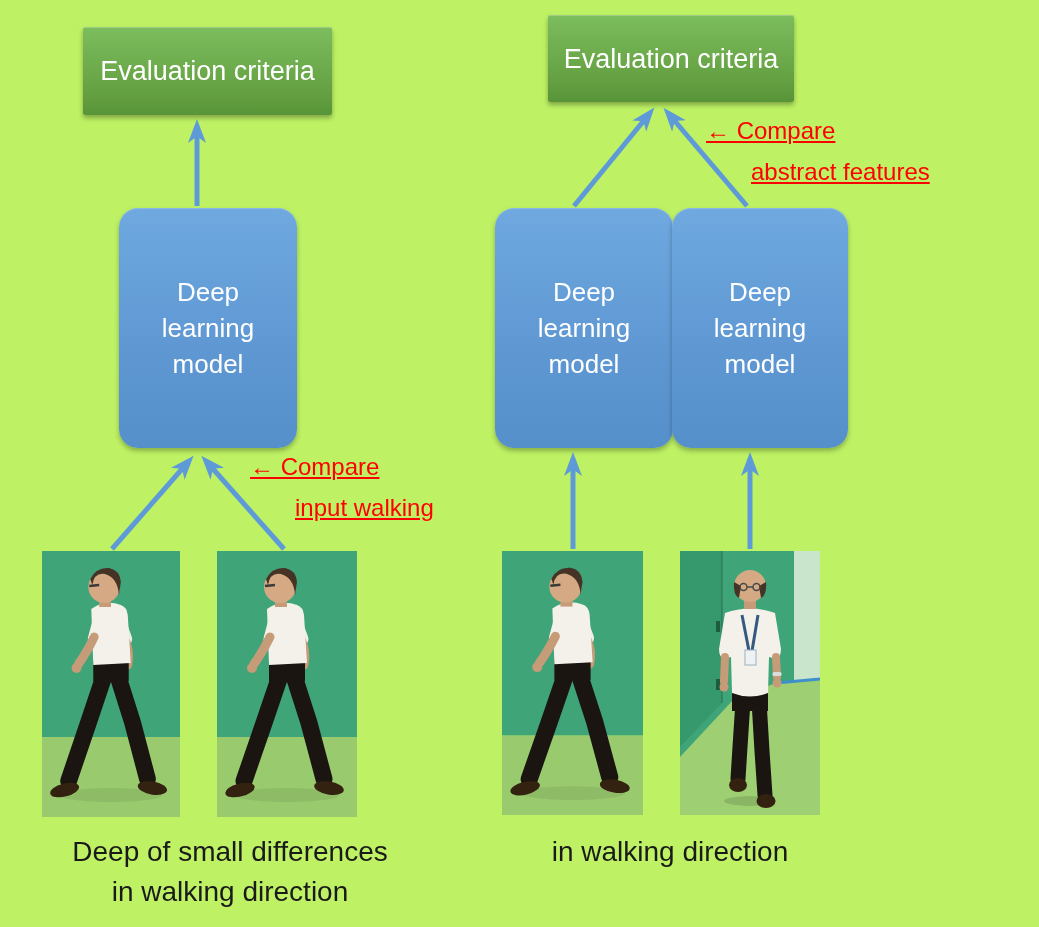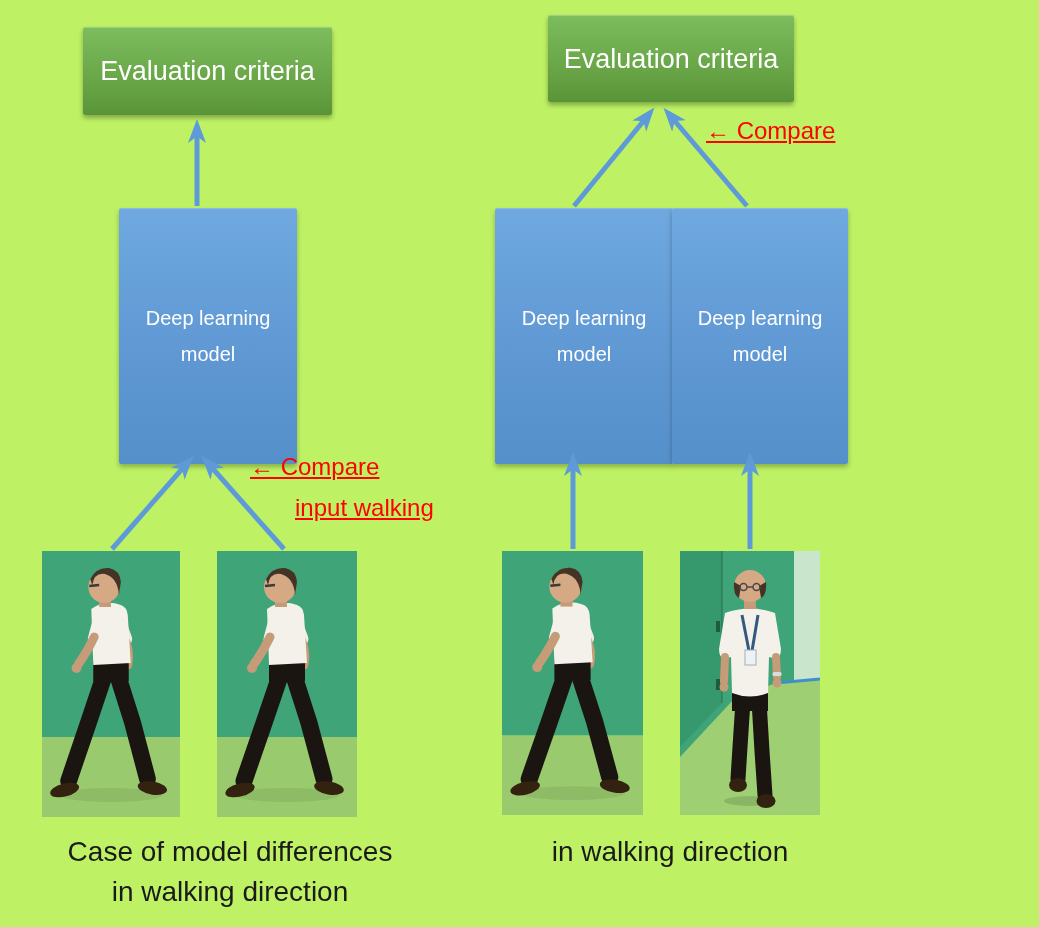--- a/index.html
+++ b/index.html
@@ -12,21 +12,21 @@
     text-align:center;color:#ffffff;border-radius:2px;z-index:2;
   }
   .green{
     background:linear-gradient(180deg,#7cbd5e 0%,#639f41 78%,#589538 100%);
     box-shadow:0 3px 5px rgba(0,0,0,.32), inset 0 1px 0 rgba(255,255,255,.25);
     font-size:27px;line-height:38px;padding:0 12px;
   }
   .blue{
     background:linear-gradient(180deg,#6fa9e0 0%,#5e97d2 60%,#5590cb 100%);
     box-shadow:0 3px 5px rgba(0,0,0,.28), inset 0 1px 0 rgba(255,255,255,.2);
-    font-size:20px;line-height:36px;padding:8px 10px;
+    font-size:26px;line-height:36px;padding:0 10px;border-radius:19px;
   }
   #green-left{left:83px;top:27px;width:225px;height:88px;}
   #green-right{left:548px;top:15px;width:222px;height:87px;}
   #blue-left{left:119px;top:208px;width:158px;height:240px;}
   #blue-r1{left:495px;top:208px;width:158px;height:240px;}
   #blue-r2{left:672px;top:208px;width:156px;height:240px;}
 
   .note{position:absolute;color:#ff0000;font-size:24px;line-height:41px;white-space:nowrap;z-index:6;text-decoration:underline;}
   #note-left{left:250px;top:446px;}
   #note-right{left:706px;top:110px;}
@@ -122,30 +122,31 @@
         <use href="#man-side"></use>
       </svg>
   </div>
   <div class="photo" id="photo2">
     <svg viewBox="0 0 140 266" preserveAspectRatio="none">
         <use href="#man-side"></use>
       </svg>
   </div>
 
   <div class="caption" id="caption-left">
-    <div>Case of model differences</div>
+    <div>Deep of small differences</div>
     <div>in walking direction</div>
   </div>
 
   <div class="box green" id="green-right">Evaluation criteria</div>
   <div class="box blue" id="blue-r1">Deep learning model</div>
   <div class="box blue" id="blue-r2">Deep learning model</div>
 
   <div class="note" id="note-right">
     <div class="l1">← Compare</div>
+    <div class="l2">abstract features</div>
   </div>
 
   <div class="photo" id="photo3">
     <svg viewBox="0 0 140 266" preserveAspectRatio="none">
         <use href="#man-side"></use>
       </svg>
   </div>
   <div class="photo" id="photo4">
     <svg viewBox="0 0 140 264" preserveAspectRatio="none">
         <use href="#man-front"></use>

